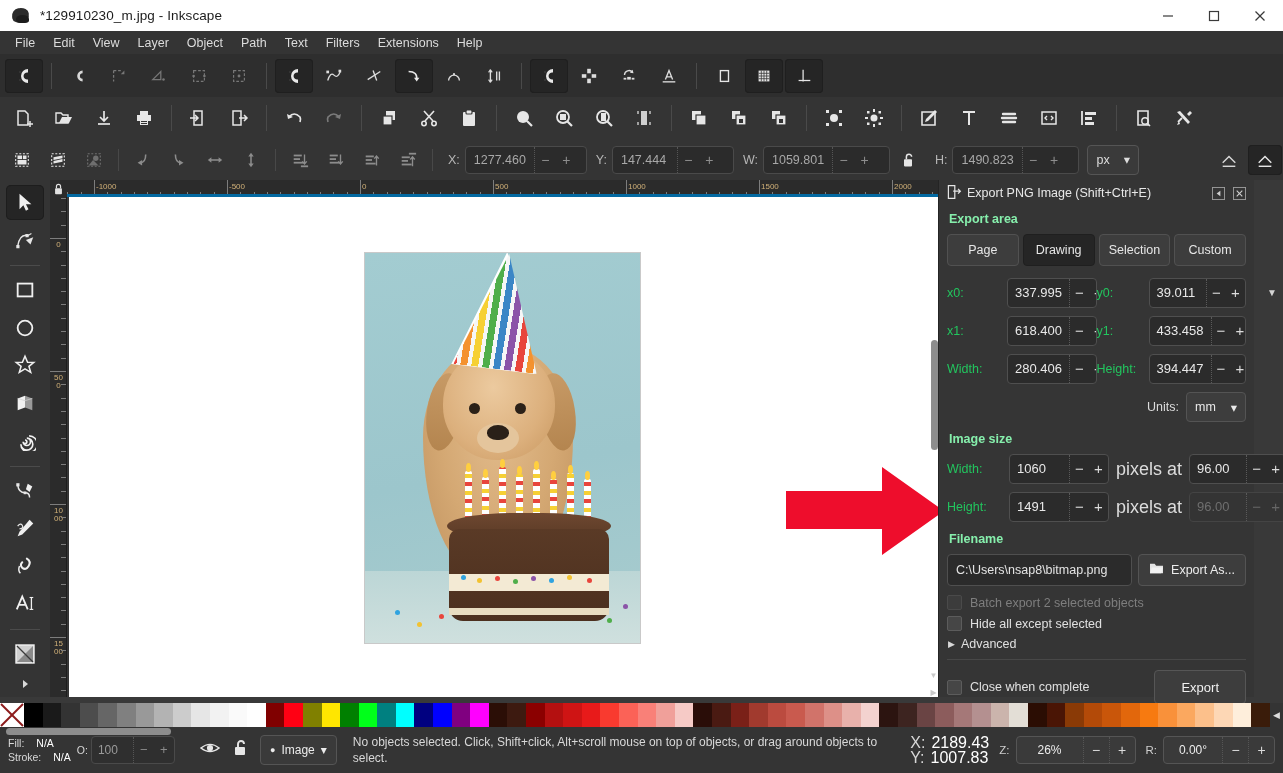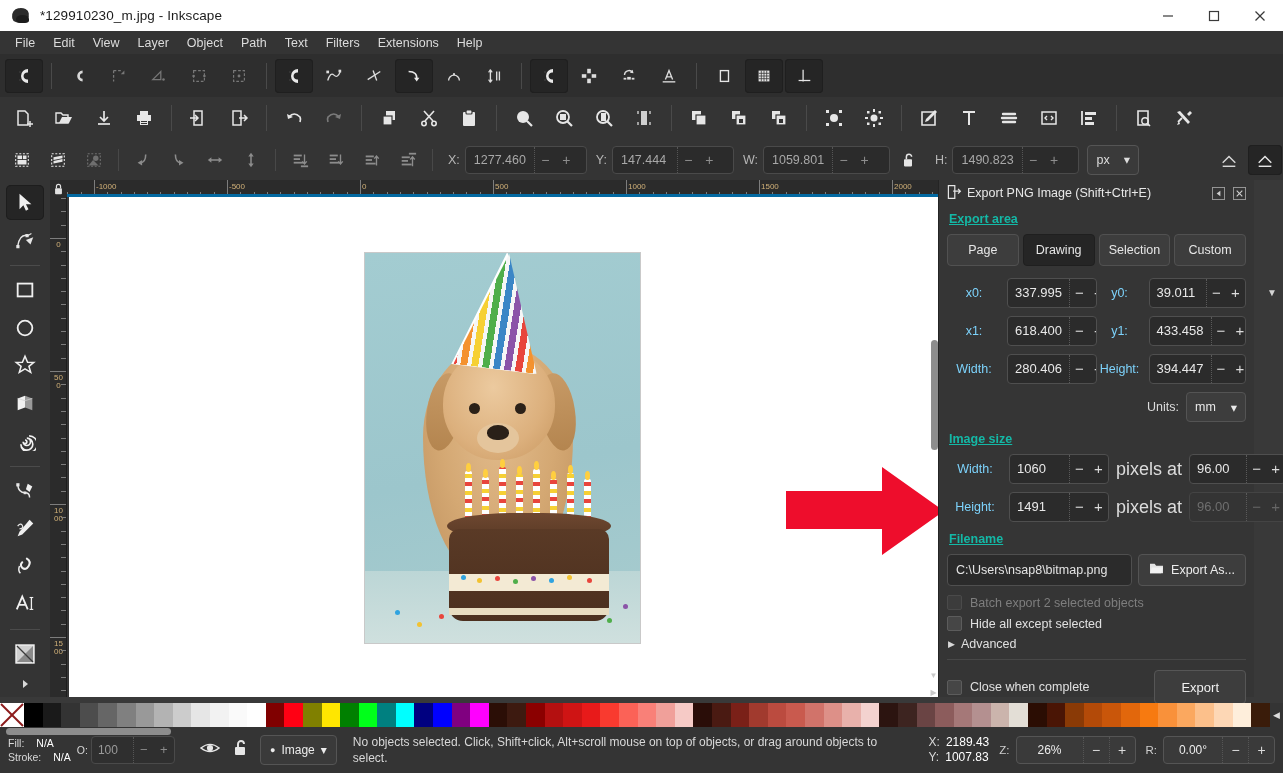--- a/index.html
+++ b/index.html
@@ -231,34 +231,34 @@
     position:absolute; left:938px; top:180px; width:316px; height:517px;
     background:#353535; border-left:1px solid #242424;
   }
   .dock-head {
     height:26px; display:flex; align-items:center; padding:0 7px;
     background:#353535; color:#e8e8e8; font-size:12.5px; gap:5px;
   }
   .dock-head .dh-title { flex:1; }
   .dh-btn { width:16px; height:16px; display:flex; align-items:center; justify-content:center; color:#b9b9b9; }
   .dock-body { padding:0 8px; }
-  .sectitle { font-size:12.5px; color:#14b8a6; font-weight:bold; margin:6px 0 8px 2px;text-decoration:underline; }
+  .sectitle { font-size:12.5px; color:#86efac; font-weight:bold; margin:6px 0 8px 2px; }
 
   .areatabs { display:flex; gap:4px; margin-bottom:12px; }
   .areatab {
     flex:1; height:32px; display:flex; align-items:center; justify-content:center;
     background:#3d3d3d; border:1px solid #515151; border-radius:4px;
     color:#e6e6e6; font-size:12.5px;
   }
   .areatab.active { background:#252525; border-color:#1f1f1f; }
 
   .rowgrid { display:flex; align-items:center; margin-bottom:8px; }
   .half { display:flex; align-items:center; width:50%; }
   .flabel {
-    font-size:12.5px; color:#7dd3fc; text-align:center; margin-right:6px; flex:none;
+    font-size:12.5px; color:#22c55e; text-align:left; margin-right:6px; flex:none;
   }
   .dspin {
     display:flex; align-items:center; height:30px; flex:1;
     background:#2b2b2b; border:1px solid #4f4f4f; border-radius:4px; overflow:hidden;
   }
   .dspin.disabled { background:#343434; border-color:#444; }
   .dspin .dv { font-size:13px; color:#e8e8e8; padding:0 7px; flex:1; line-height:28px; white-space:nowrap; }
   .dspin.disabled .dv { color:#6e6e6e; }
   .dspin .dbtns { display:flex; border-left:1px dotted #5a5a5a; height:28px; }
   .dspin .db { width:19px; text-align:center; font-size:15px; color:#dcdcdc; line-height:28px; }
@@ -340,21 +340,21 @@
   .st-icons { display:flex; align-items:center; gap:12px; margin-left:50px; color:#e6e6e6; }
   .layersel {
     display:flex; align-items:center; gap:6px; height:30px; padding:0 9px; margin-left:12px;
     background:#3a3a3a; border:1px solid #555; border-radius:4px; color:#ececec; font-size:12px;
   }
   .statustext {
     margin-left:16px; font-size:12px; color:#d8d8d8; line-height:16px;
     width:560px;
   }
   .coords { margin-left:auto; display:flex; align-items:center; gap:6px; padding-right:8px; }
-  .coordblock { font-size:12px; color:#d8d8d8; line-height:15px; }
+  .coordblock { font-size:16px; color:#d8d8d8; line-height:15px; }
   .coordblock .cv { color:#ffffff; margin-left:6px; }
   .zoomlbl { font-size:11.5px; color:#cfcfcf; margin-left:4px; }
   .zoombox {
     display:flex; align-items:center; height:28px; width:120px;
     background:#3a3a3a; border:1px solid #555; border-radius:4px; overflow:hidden;
   }
   .zoombox .zv { flex:1; text-align:center; font-size:12px; color:#ececec; line-height:26px; }
   .zoombox .zb { width:26px; text-align:center; font-size:14px; color:#dcdcdc; line-height:26px; border-left:1px dotted #555; }
   .zoombox .zb:first-of-type { border-left:1px dotted #555; }
 

